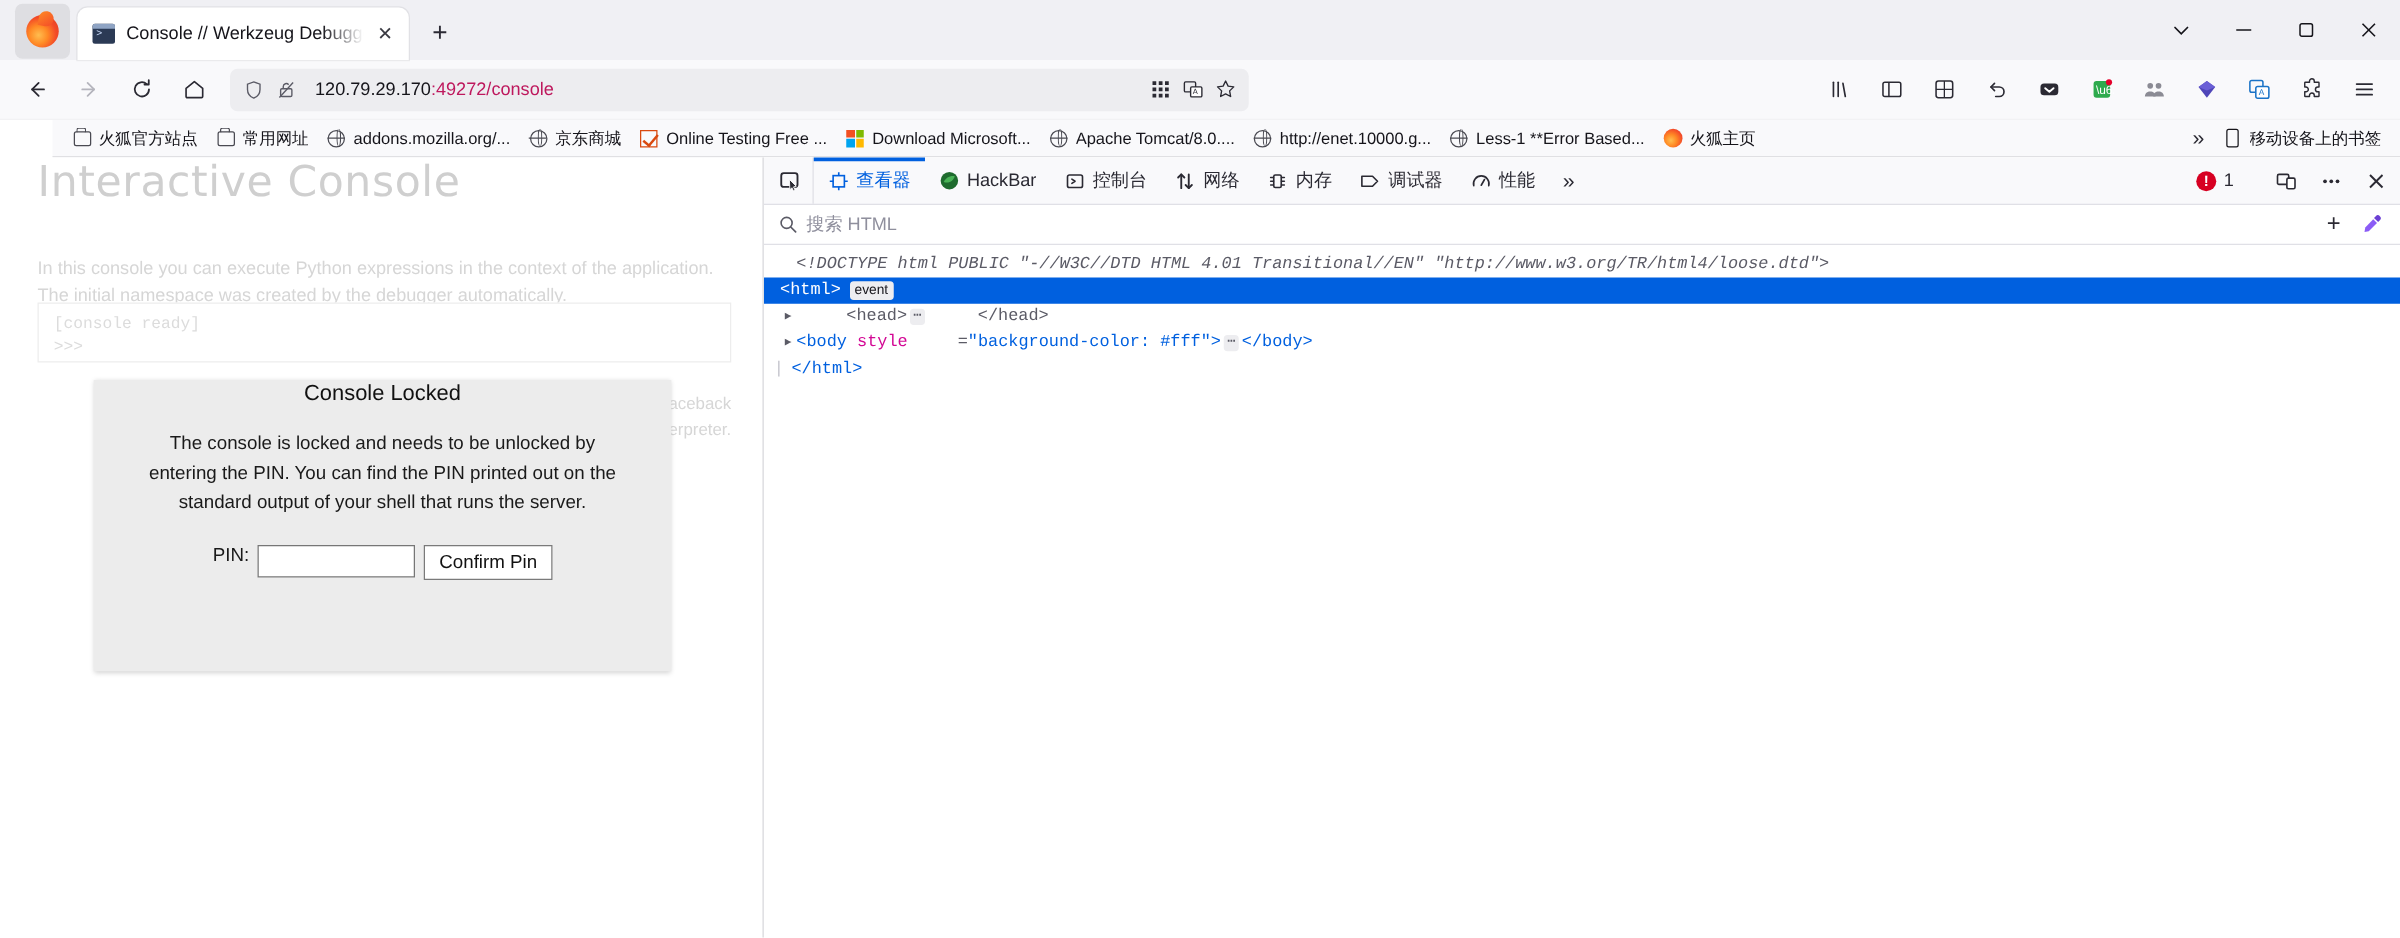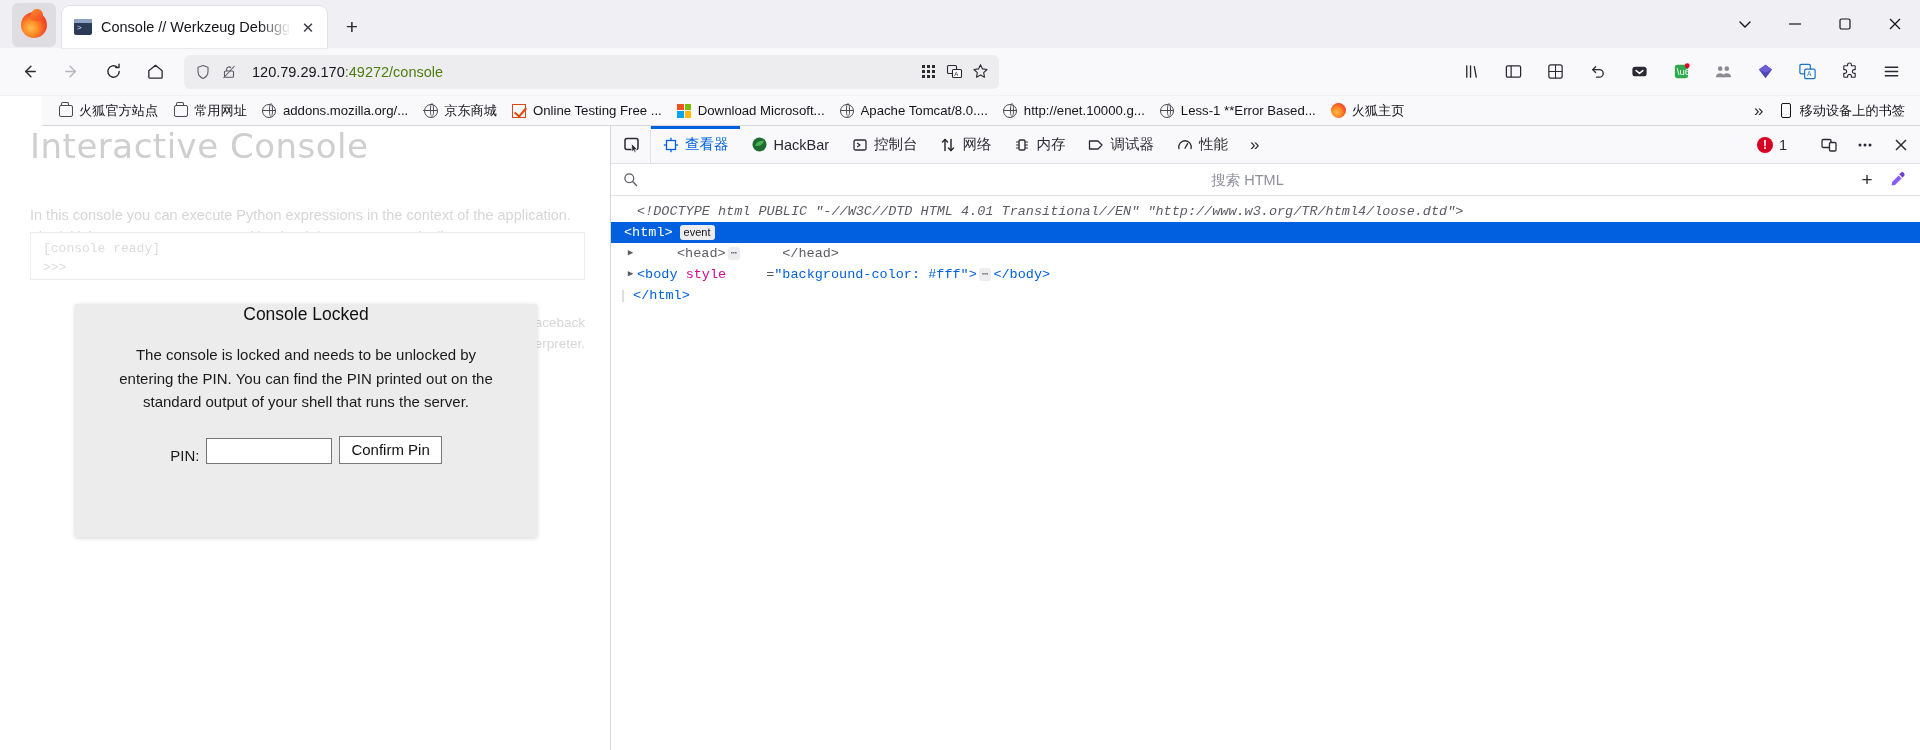--- a/index.html
+++ b/index.html
@@ -102,21 +102,21 @@
   .urlbar-icon {
     width: 26px; height: 26px;
     display: flex; align-items: center; justify-content: center;
     color: #5b5b66; flex: 0 0 26px;
   }
   .url-text {
     flex: 1; font-size: 14.5px; color: #15141a; padding-left: 10px;
     white-space: nowrap; overflow: hidden;
   }
   .url-text .host { color: #15141a; }
-  .url-text .rest { color: #4d7c0f; }
+  .url-text .rest { color: #be185d; }
   .urlbar-right { display: flex; align-items: center; }
   .toolbar-right { display: flex; align-items: center; margin-left: auto; }
 
   .bookmarks {
     height: 30px; background: #f9f9fb;
     display: flex; align-items: center; padding: 0 8px;
     border-bottom: 1px solid #d7d7db;
     font-size: 13.2px; color: #15141a;
     overflow: hidden; white-space: nowrap; margin-left: 42px;
   }
@@ -197,21 +197,21 @@
     position: absolute; left: 30px; top: 0;
     font-family: "DejaVu Sans", sans-serif;
     font-size: 34px; font-weight: 400; color: #cfcfcf;
     letter-spacing: 0.5px;
   }
   .page-p {
     position: absolute; left: 30px; top: 78px; width: 555px;
     font-size: 14.5px; line-height: 22px; color: #d6d6d6;
   }
   .console-box {
-    position: absolute; left: 30px; top: 106px; width: 555px; height: 48px;
+    position: absolute; left: 30px; top: 116px; width: 555px; height: 48px;
     border: 1px solid #ededed; background: #fff;
     font-family: "Liberation Mono", monospace; font-size: 13px;
     color: #dcdcdc; padding: 6px 12px; line-height: 19px;
   }
   .page-p2 {
     position: absolute; left: 30px; top: 186px; width: 555px;
     font-size: 13.5px; line-height: 21px; color: #d6d6d6; text-align: right;
   }
 
   .lock-dialog {
@@ -223,21 +223,21 @@
   }
   .lock-title {
     text-align: center; 
     font-size: 17.5px; color: #111; font-weight: 400;
   }
   .lock-body {
     text-align: center; margin: 18px 36px 0 36px;
     font-size: 15px; line-height: 23.5px; color: #1a1a1a;
   }
   .lock-form {
-    display: flex; align-items: flex-end; justify-content: center;
+    display: flex; align-items: flex-start; justify-content: center;
     margin-top: 22px;
   }
   .lock-form label { font-size: 15px; color: #1a1a1a; margin-right: 7px; }
   .pin-input {
     width: 126px; height: 26px;
     border: 1px solid #767676; background: #fff;
     font-family: "Liberation Sans", sans-serif; font-size: 14px;
     padding: 0 4px; outline: none;
   }
   .confirm-btn {
@@ -298,21 +298,21 @@
 
   .dt-search {
     height: 32px; border-bottom: 1px solid #e0e0e6;
     display: flex; align-items: center; padding: 0 8px;
     background: #ffffff;
   }
   .dt-search-ico { width: 22px; color: #5b5b66; display: flex; align-items: center; justify-content: center; }
   .dt-search-input {
     flex: 1; border: none; outline: none; background: transparent;
     font-family: "Liberation Sans", sans-serif; font-size: 14.5px;
-    color: #15141a; padding-left: 4px; text-align: center;
+    color: #15141a; padding-left: 4px;
   }
   .dt-search-input::placeholder { color: #8f8f9d; }
   .dt-search-btn { width: 30px; display: flex; align-items: center; justify-content: center; color: #2b2a33; }
 
   .markup {
     flex: 1; overflow: hidden; padding: 5px 0 0 0;
     font-family: "Liberation Mono", monospace;
     font-size: 13.5px; line-height: 21px;
   }
   .mline { display: flex; align-items: center; padding: 0 6px 0 0; white-space: pre; }

